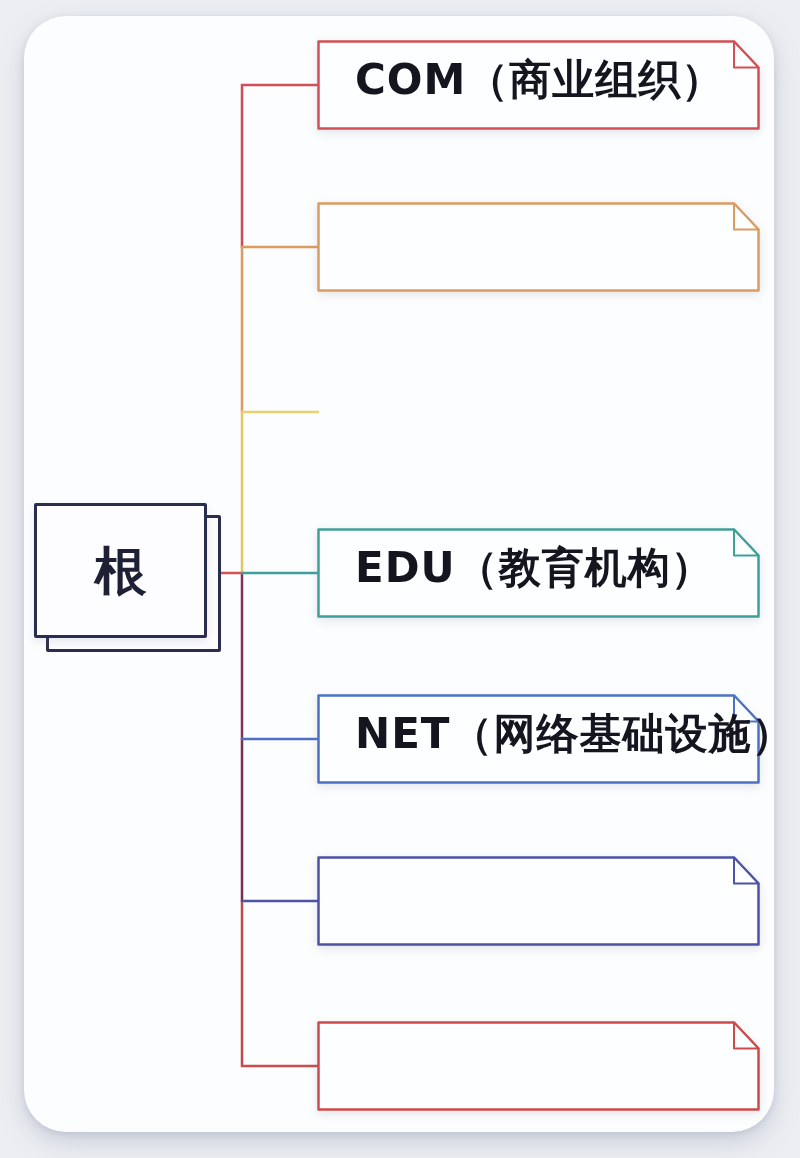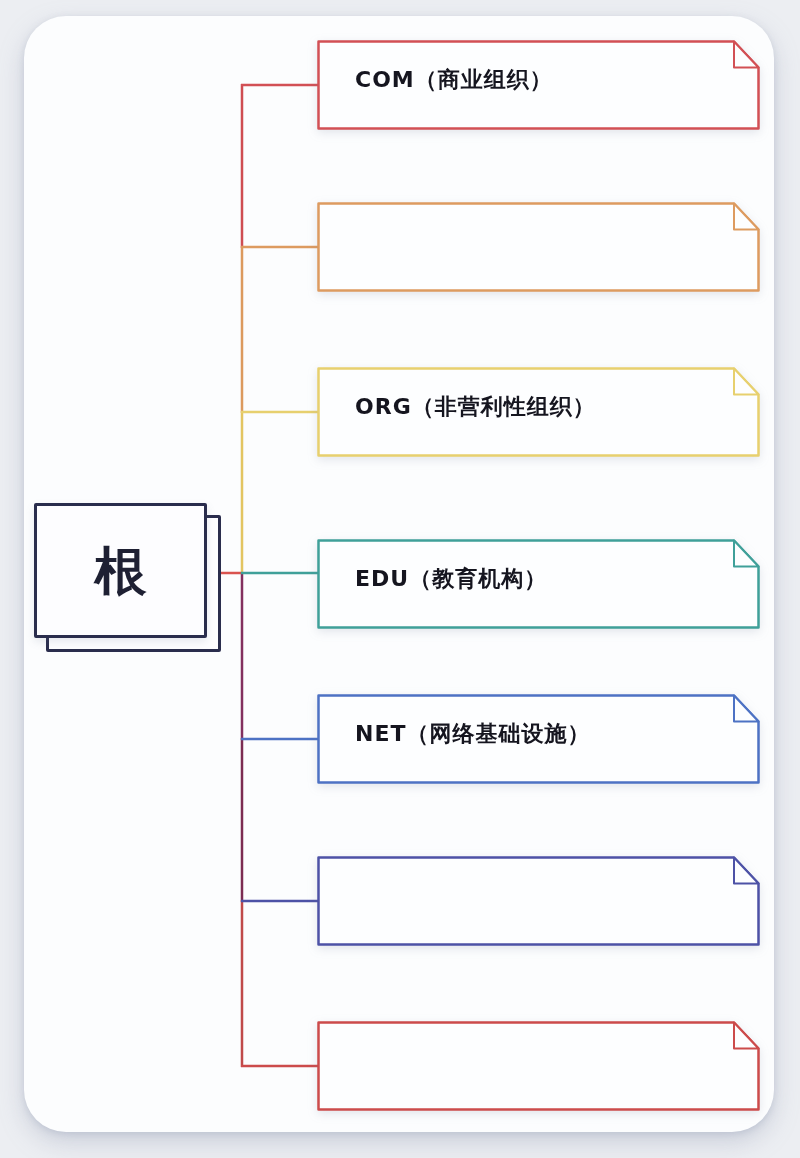--- a/index.html
+++ b/index.html
@@ -23,21 +23,21 @@
     position:absolute;
     left:317px;width:443px;height:90px;
   }
   .branch-node svg{
     position:absolute;left:0;top:0;
     filter:drop-shadow(0 3px 5px rgba(110,120,150,.18));
   }
   .branch-node .node-label{
     position:absolute;left:38px;top:0;height:80px;
     display:flex;align-items:center;
-    font-size:22px;font-weight:bold;color:#15151f;
+    font-size:42px;font-weight:bold;color:#15151f;
     letter-spacing:1px;white-space:nowrap;
   }
   .root-node{
     position:absolute;left:34px;top:503px;width:173px;height:135px;
   }
   .root-echo{
     position:absolute;left:12px;top:12px;width:169px;height:131px;
     background:#fdfdff;border:3px solid #2a2d4d;border-radius:2px;
   }
   .root-main{
@@ -86,28 +86,21 @@
         <path class="note-fold" d="M417,1.5 L417,27.5 L441.5,27.5 Z" fill="#fdfeff" stroke-width="2" stroke-linejoin="round" stroke="#d25055"></path>
       </svg>
       <span class="node-label">COM（商业组织）</span>
     </div>
     <div class="branch-node" style="top: 202px;">
       <svg width="443" height="90" viewBox="0 0 443 90">
         <path class="note-outline" d="M1.5,1.5 H417 L441.5,27.5 V88.5 H1.5 Z" fill="#fdfeff" stroke-width="2.5" stroke-linejoin="round" stroke="#dd9b60"></path>
         <path class="note-fold" d="M417,1.5 L417,27.5 L441.5,27.5 Z" fill="#fdfeff" stroke-width="2" stroke-linejoin="round" stroke="#dd9b60"></path>
       </svg>
     </div>
-    <div class="branch-node" style="top: 367px;">
-      <svg width="443" height="90" viewBox="0 0 443 90">
-        <path class="note-outline" d="M1.5,1.5 H417 L441.5,27.5 V88.5 H1.5 Z" fill="#fdfeff" stroke-width="2.5" stroke-linejoin="round" stroke="#e7d06e"></path>
-        <path class="note-fold" d="M417,1.5 L417,27.5 L441.5,27.5 Z" fill="#fdfeff" stroke-width="2" stroke-linejoin="round" stroke="#e7d06e"></path>
-      </svg>
-      <span class="node-label">ORG（非营利性组织）</span>
-    </div>
-    <div class="branch-node" style="top: 539px; text-align: right;">
+    <div class="branch-node" style="top: 528px; text-align: right;">
       <svg width="443" height="90" viewBox="0 0 443 90">
         <path class="note-outline" d="M1.5,1.5 H417 L441.5,27.5 V88.5 H1.5 Z" fill="#fdfeff" stroke-width="2.5" stroke-linejoin="round" stroke="#3fa099"></path>
         <path class="note-fold" d="M417,1.5 L417,27.5 L441.5,27.5 Z" fill="#fdfeff" stroke-width="2" stroke-linejoin="round" stroke="#3fa099"></path>
       </svg>
       <span class="node-label">EDU（教育机构）</span>
     </div>
     <div class="branch-node" style="top: 694px; border-radius: 24px;">
       <svg width="443" height="90" viewBox="0 0 443 90">
         <path class="note-outline" d="M1.5,1.5 H417 L441.5,27.5 V88.5 H1.5 Z" fill="#fdfeff" stroke-width="2.5" stroke-linejoin="round" stroke="#4d72c4"></path>
         <path class="note-fold" d="M417,1.5 L417,27.5 L441.5,27.5 Z" fill="#fdfeff" stroke-width="2" stroke-linejoin="round" stroke="#4d72c4"></path>

